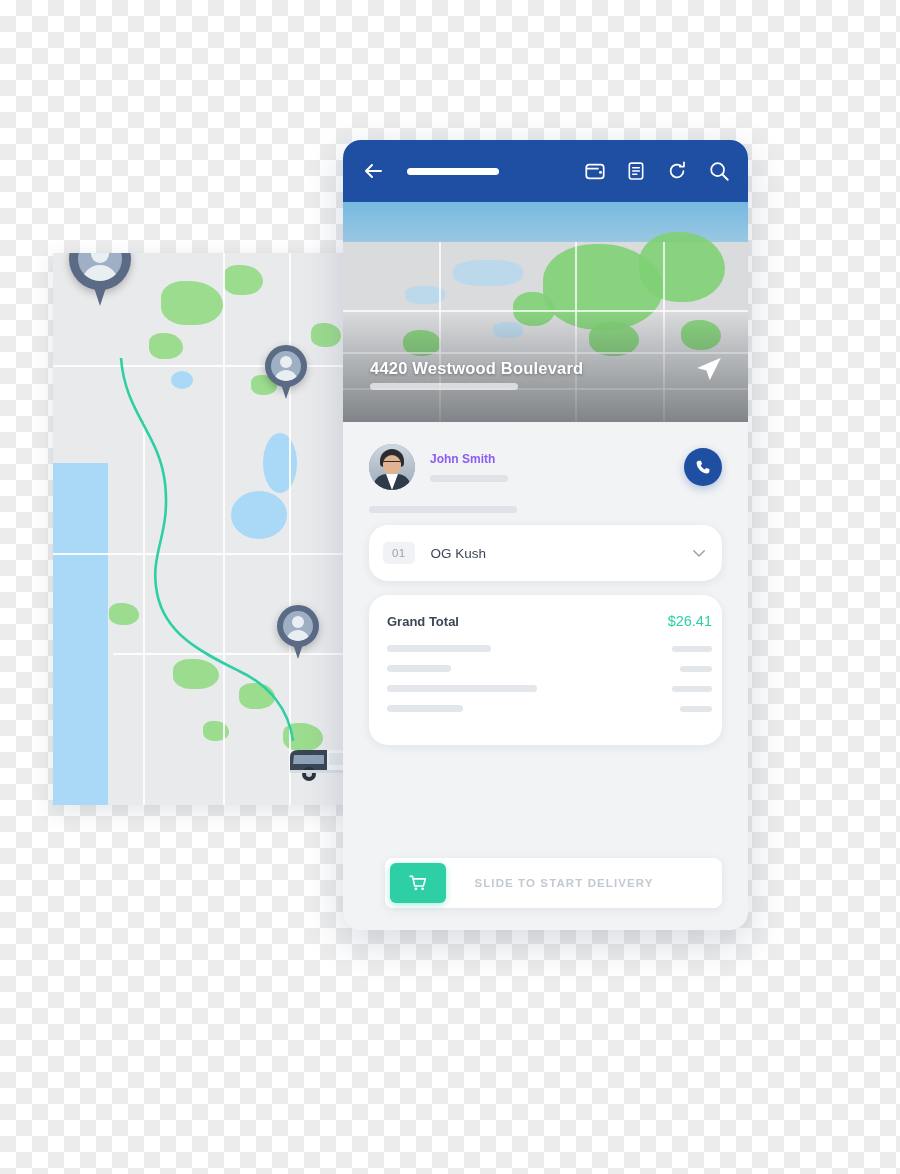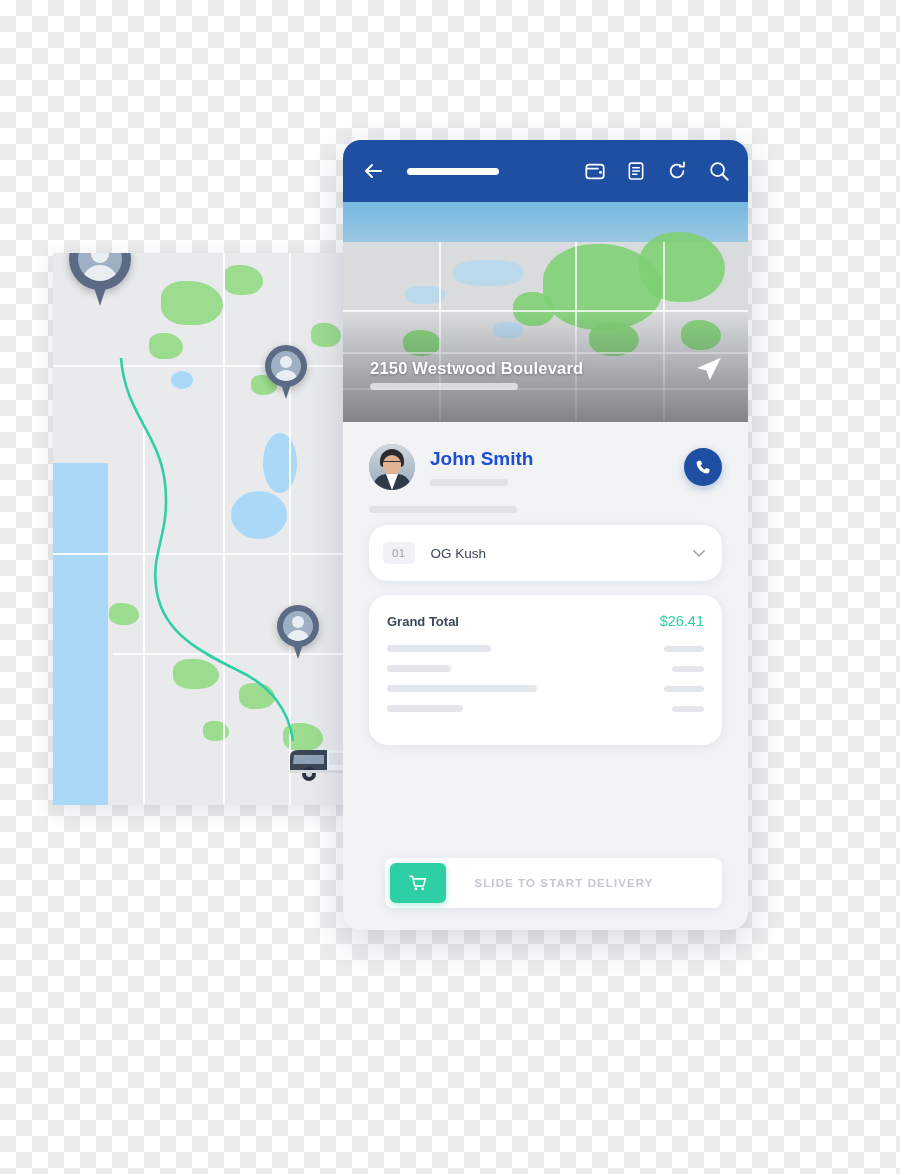--- a/index.html
+++ b/index.html
@@ -129,21 +129,21 @@
     width:46px;height:46px;border-radius:50%;overflow:hidden;flex:0 0 auto;
     background:#8fa0b4;position:relative;
   }
   .av-bg{position:absolute;left:0;top:0;width:100%;height:100%;background:linear-gradient(#cfd8e0,#9aa9b8);}
   .av-hair{position:absolute;left:11px;top:5px;width:24px;height:18px;border-radius:12px 12px 4px 4px;background:#2b2b30;}
   .av-face{position:absolute;left:14px;top:11px;width:18px;height:20px;border-radius:9px;background:#e0b392;}
   .av-glass{position:absolute;left:13px;top:17px;width:20px;height:5px;border-top:1.6px solid #2b2b30;}
   .av-suit{position:absolute;left:4px;top:30px;width:38px;height:20px;border-radius:14px 14px 0 0;background:#2f3a4a;}
   .av-shirt{position:absolute;left:17px;top:30px;width:12px;height:16px;background:#ffffff;clip-path:polygon(50% 100%,0 0,100% 0);}
   .driver-text{margin-left:15px;flex:1;}
-  .driver-name{font-size:19px;color:#1d4ed8;font-weight:bold;}
+  .driver-name{font-size:12px;color:#8b5cf6;font-weight:bold;}
   .bar{background:#dfe2e6;border-radius:4px;height:7px;}
   .call-btn{
     width:38px;height:38px;border-radius:50%;background:#1f4fa3;
     display:flex;align-items:center;justify-content:center;cursor:pointer;
     box-shadow:0 3px 8px rgba(31,79,163,.3);
   }
 
   .card{
     background:#ffffff;border-radius:19px;box-shadow:0 2px 10px rgba(40,60,90,.08);
   }
@@ -151,21 +151,21 @@
     display:flex;align-items:center;height:56px;padding:0 14px;box-sizing:border-box;
     margin-top:12px;
   }
   .qty{
     background:#f0f2f5;border-radius:5px;color:#9aa3ad;font-size:11.5px;
     padding:5px 9px;letter-spacing:.4px;
   }
   .item-name{margin-left:16px;font-size:13.5px;color:#3b4756;}
   .chev{margin-left:auto;cursor:pointer;}
 
-  .totals{margin-top:14px;padding:18px 18px 20px 18px;box-sizing:border-box;}
+  .totals{margin-top:14px;padding:18px 10px 20px 18px;box-sizing:border-box;}
   .totals-head{display:flex;align-items:center;}
   .totals-label{font-size:13px;color:#3b4756;font-weight:bold;}
   .totals-value{margin-left:auto;font-size:14.5px;color:#2ecfa4;font-weight:normal;}
   .totals-rows{margin-top:16px;}
   .trow{display:flex;align-items:center;margin-bottom:13px;}
   .trow .l{height:7px;border-radius:4px;background:#e3e6ea;}
   .trow .r{height:6px;width:40px;border-radius:4px;background:#e3e6ea;margin-left:auto;}
 
   .slide-wrap{
     position:absolute;left:42px;right:26px;bottom:22px;height:50px;
@@ -302,21 +302,21 @@
     <div class="hero-water" style="left:110px;top:58px;width:70px;height:26px;"></div>
     <div class="hero-water" style="left:62px;top:84px;width:40px;height:18px;"></div>
     <div class="hero-water" style="left:150px;top:120px;width:30px;height:16px;"></div>
     <div class="hero-road" style="left:0;top:150px;width:405px;height:2px;"></div>
     <div class="hero-road" style="left:0;top:186px;width:405px;height:2px;"></div>
     <div class="hero-road" style="left:96px;top:40px;width:2px;height:180px;"></div>
     <div class="hero-road" style="left:232px;top:40px;width:2px;height:180px;"></div>
     <div class="hero-road" style="left:320px;top:40px;width:2px;height:180px;"></div>
     <div class="hero-road" style="left:0;top:108px;width:405px;height:2px;"></div>
     <div class="hero-overlay"></div>
-    <div class="addr">2150 Westwood Boulevard</div>
+    <div class="addr">4420 Westwood Boulevard</div>
     <div class="addr-sub"></div>
     <svg class="send-ico" width="30" height="30" viewBox="0 0 24 24">
       <path d="M21.5 3 L2.5 11.2 L10 13.2 L12.6 21 Z" fill="#ffffff"></path>
     </svg>
   </div>
 
   <div class="body-area">
 
     <div class="driver">
       <div class="avatar">

